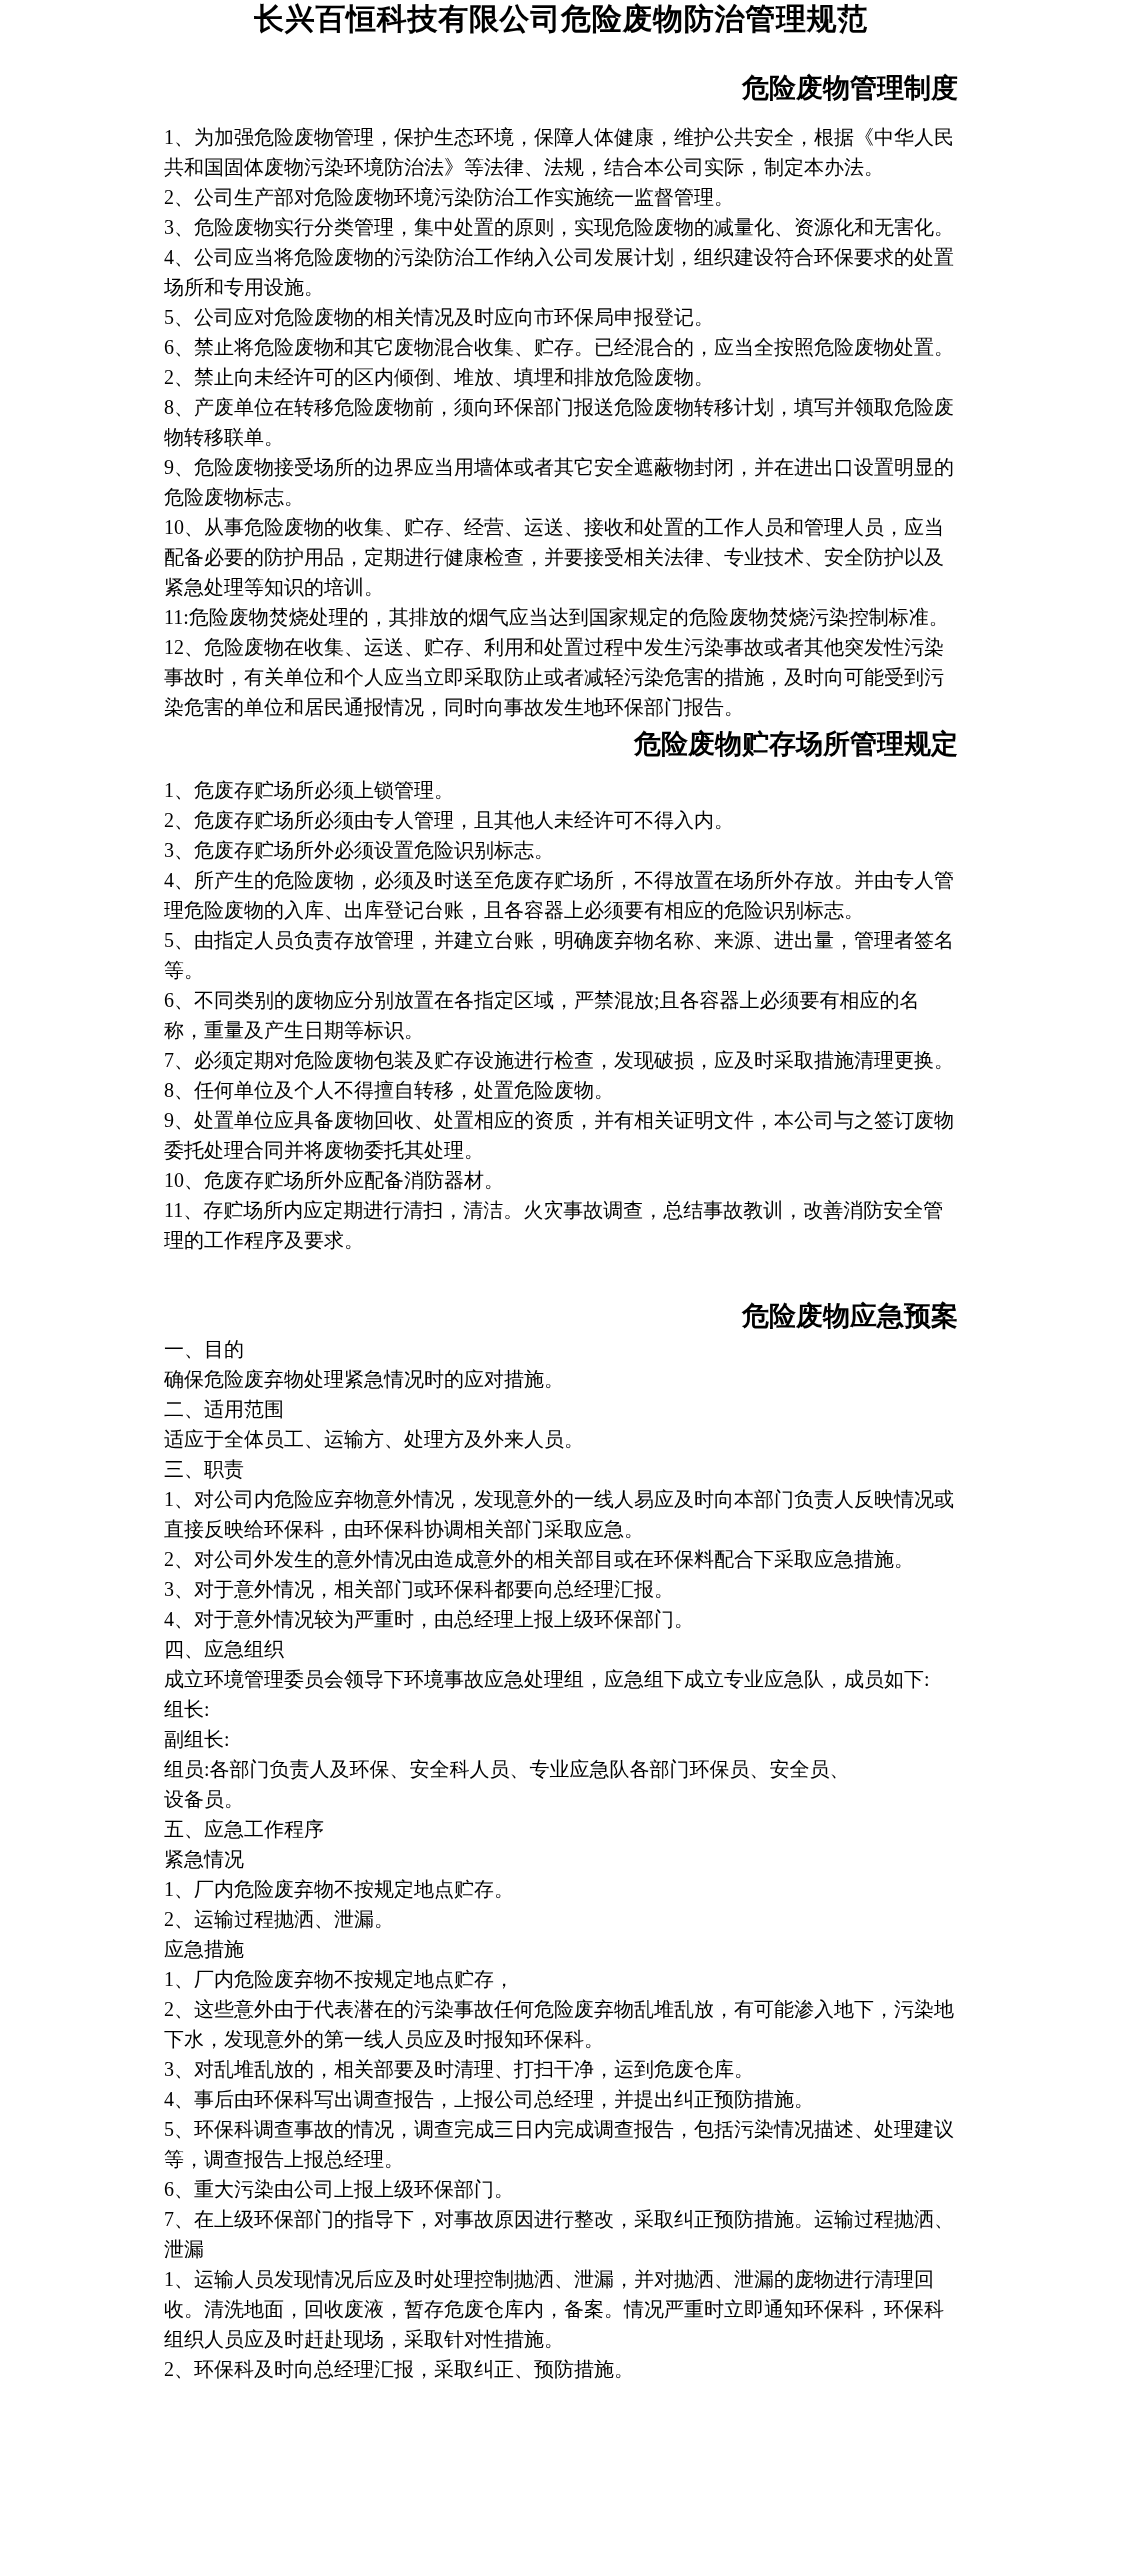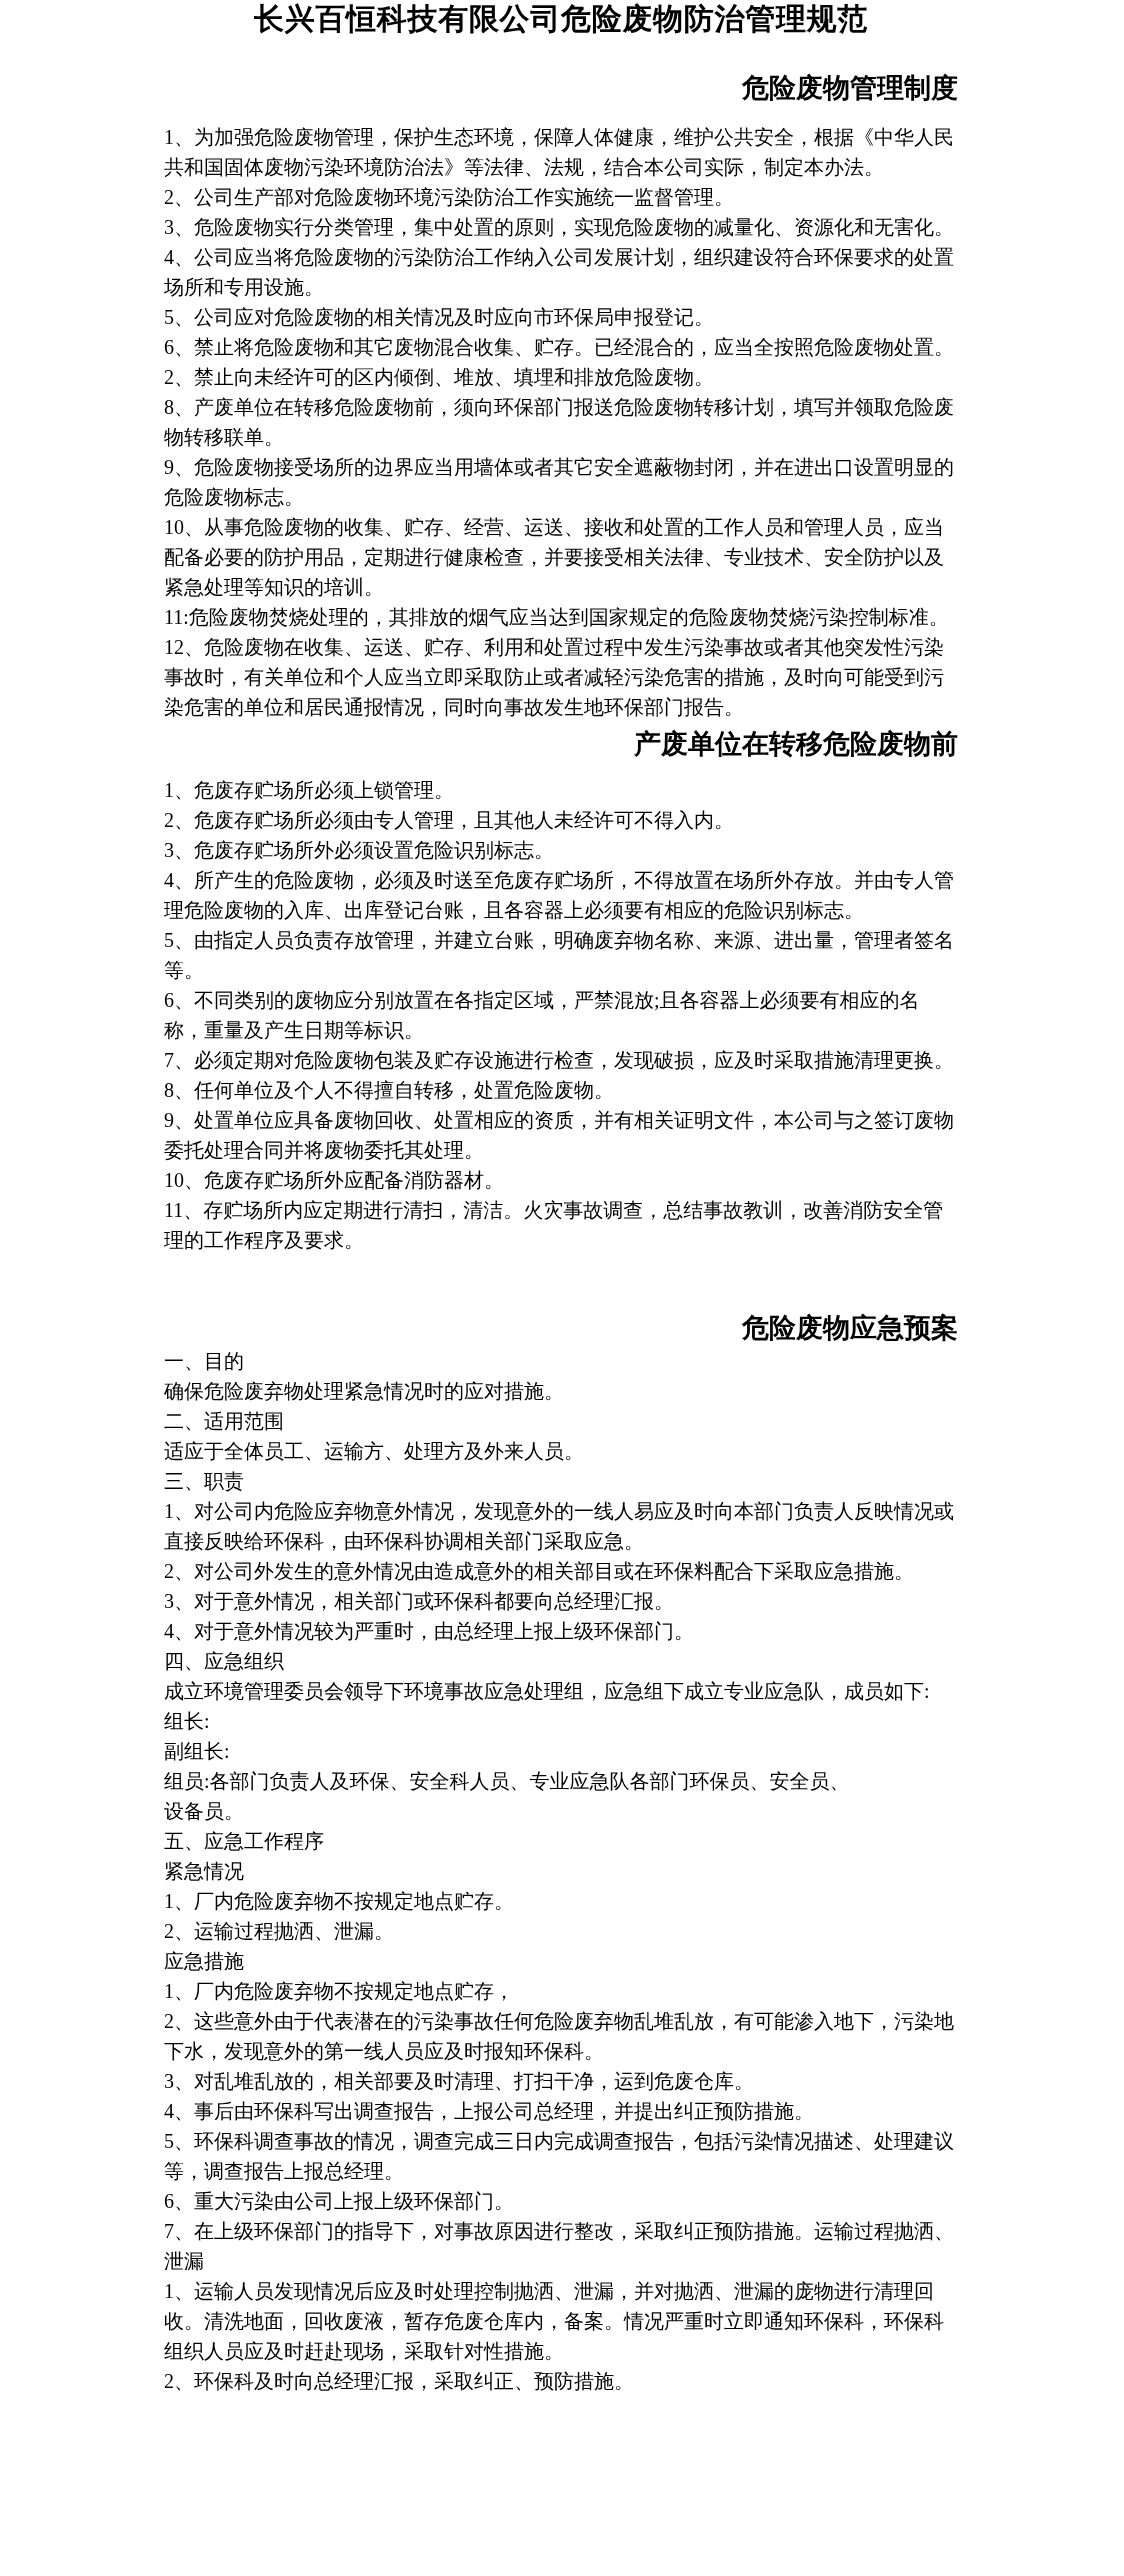--- a/index.html
+++ b/index.html
@@ -31,21 +31,21 @@
   }
   .section-heading {
     font-size: 27px;
     line-height: 35px;
     font-weight: bold;
     margin: 0;
     text-align: right;
   }
   .sec-1 .section-heading { margin-top: 34px; margin-bottom: 15.6px; }
   .sec-2 .section-heading { margin-top: 5.7px;  margin-bottom: 12.8px; }
-  .sec-3 .section-heading { margin-top: 56px; margin-bottom: 0px; }
+  .sec-3 .section-heading { margin-top: 44px; margin-bottom: 0px; }
   .para {
     font-size: 20px;
     line-height: 30px;
     margin: 0;
     text-align: left;
     word-break: break-all;
   }
 </style>
 </head>
 <body>
@@ -68,21 +68,21 @@
           <p class="para">2、禁止向未经许可的区内倾倒、堆放、填埋和排放危险废物。</p>
           <p class="para">8、产废单位在转移危险废物前，须向环保部门报送危险废物转移计划，填写并领取危险废物转移联单。</p>
           <p class="para">9、危险废物接受场所的边界应当用墙体或者其它安全遮蔽物封闭，并在进出口设置明显的危险废物标志。</p>
           <p class="para">10、从事危险废物的收集、贮存、经营、运送、接收和处置的工作人员和管理人员，应当配备必要的防护用品，定期进行健康检查，并要接受相关法律、专业技术、安全防护以及紧急处理等知识的培训。</p>
           <p class="para">11:危险废物焚烧处理的，其排放的烟气应当达到国家规定的危险废物焚烧污染控制标准。</p>
           <p class="para">12、危险废物在收集、运送、贮存、利用和处置过程中发生污染事故或者其他突发性污染事故时，有关单位和个人应当立即采取防止或者减轻污染危害的措施，及时向可能受到污染危害的单位和居民通报情况，同时向事故发生地环保部门报告。</p>
         </div>
     </section>
 
     <section class="sec-2">
-      <h2 class="section-heading">产废单位在转移危险废物前</h2>
+      <h2 class="section-heading">危险废物贮存场所管理规定</h2>
       <div class="para-list">
 
       <p class="para">1、危废存贮场所必须上锁管理。</p>
           <p class="para">2、危废存贮场所必须由专人管理，且其他人未经许可不得入内。</p>
           <p class="para">3、危废存贮场所外必须设置危险识别标志。</p>
           <p class="para">4、所产生的危险废物，必须及时送至危废存贮场所，不得放置在场所外存放。并由专人管理危险废物的入库、出库登记台账，且各容器上必须要有相应的危险识别标志。</p>
           <p class="para">5、由指定人员负责存放管理，并建立台账，明确废弃物名称、来源、进出量，管理者签名等。</p>
           <p class="para">6、不同类别的废物应分别放置在各指定区域，严禁混放;且各容器上必须要有相应的名称，重量及产生日期等标识。</p>
           <p class="para">7、必须定期对危险废物包装及贮存设施进行检查，发现破损，应及时采取措施清理更换。</p>
           <p class="para">8、任何单位及个人不得擅自转移，处置危险废物。</p>

